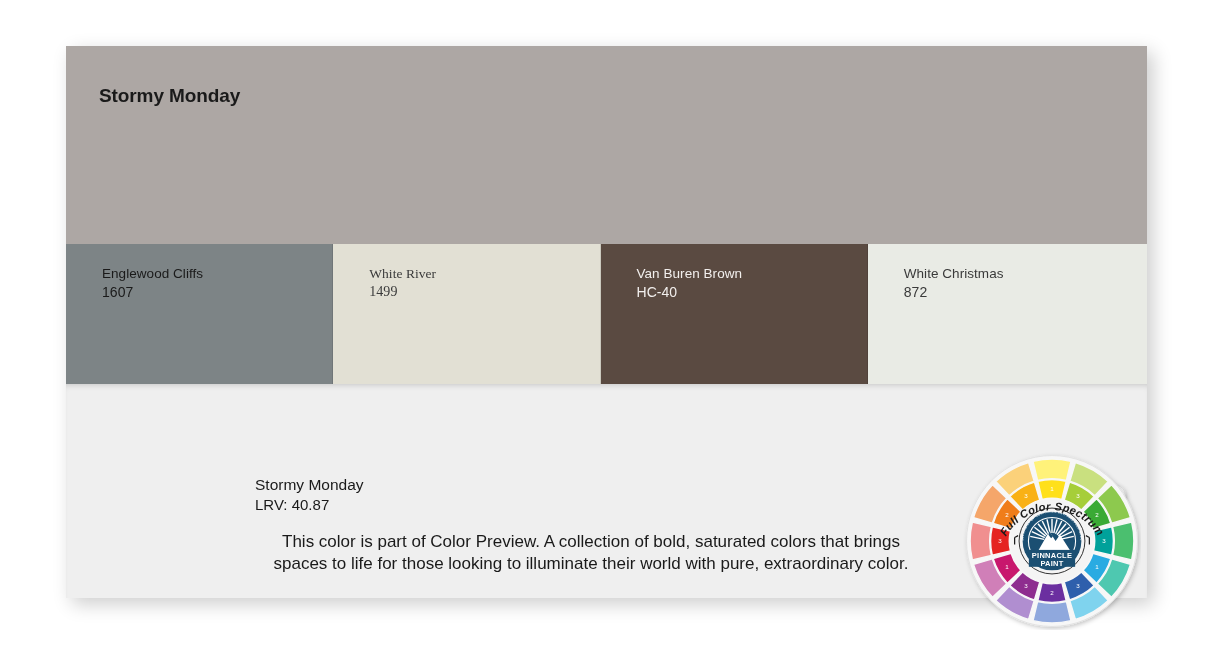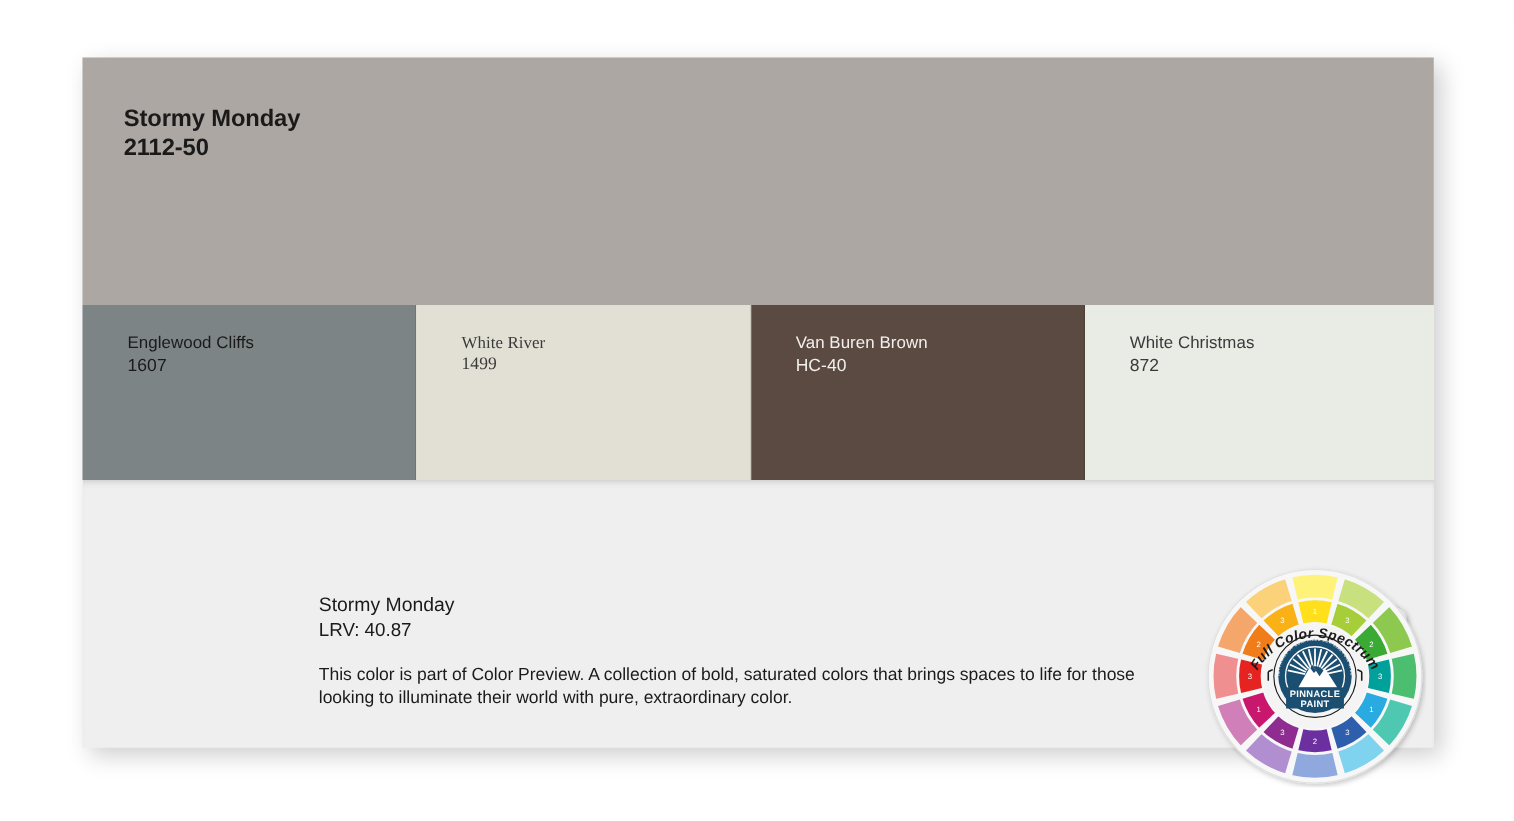--- a/index.html
+++ b/index.html
@@ -120,24 +120,25 @@
     color: #1a1a1a;
     line-height: 1.28;
   }
   .info-lrv {
     font-size: 15px;
     color: #1a1a1a;
     line-height: 1.28;
   }
   .info-desc {
     margin-top: 17px;
-    font-size: 14px;
+    font-size: 17px;
     color: #1a1a1a;
     line-height: 1.27;
     width: 672px;
+    text-align: center;
   }
 
   
   .wheel {
     position: absolute;
     left: 897px;
     top: 68px;
     width: 178px;
     height: 178px;
   }
@@ -146,21 +147,20 @@
 </head>
 <body>
 
 <div class="page">
 
   <div class="card">
 
     <div class="hero" style="background: rgb(173, 167, 164);">
       <div class="hero-text">
         <div class="hero-name">Stormy Monday</div>
-        <div class="hero-code">2112-50</div>
       </div>
     </div>
 
     <div class="strip">
 
       <div class="swatch" id="sw0" style="background: rgb(125, 132, 134);">
         <div class="swatch-text">
           <div class="swatch-name" style="color: rgb(26, 26, 26);">Englewood Cliffs</div>
           <div class="swatch-code" style="color: rgb(26, 26, 26);">1607</div>
         </div>

